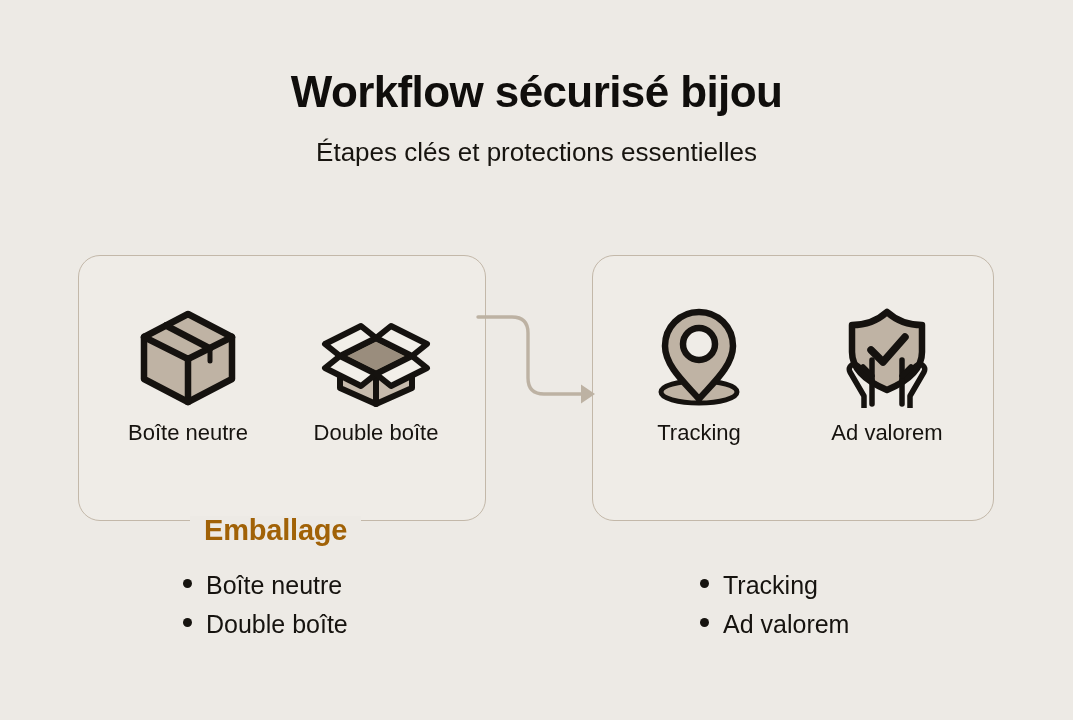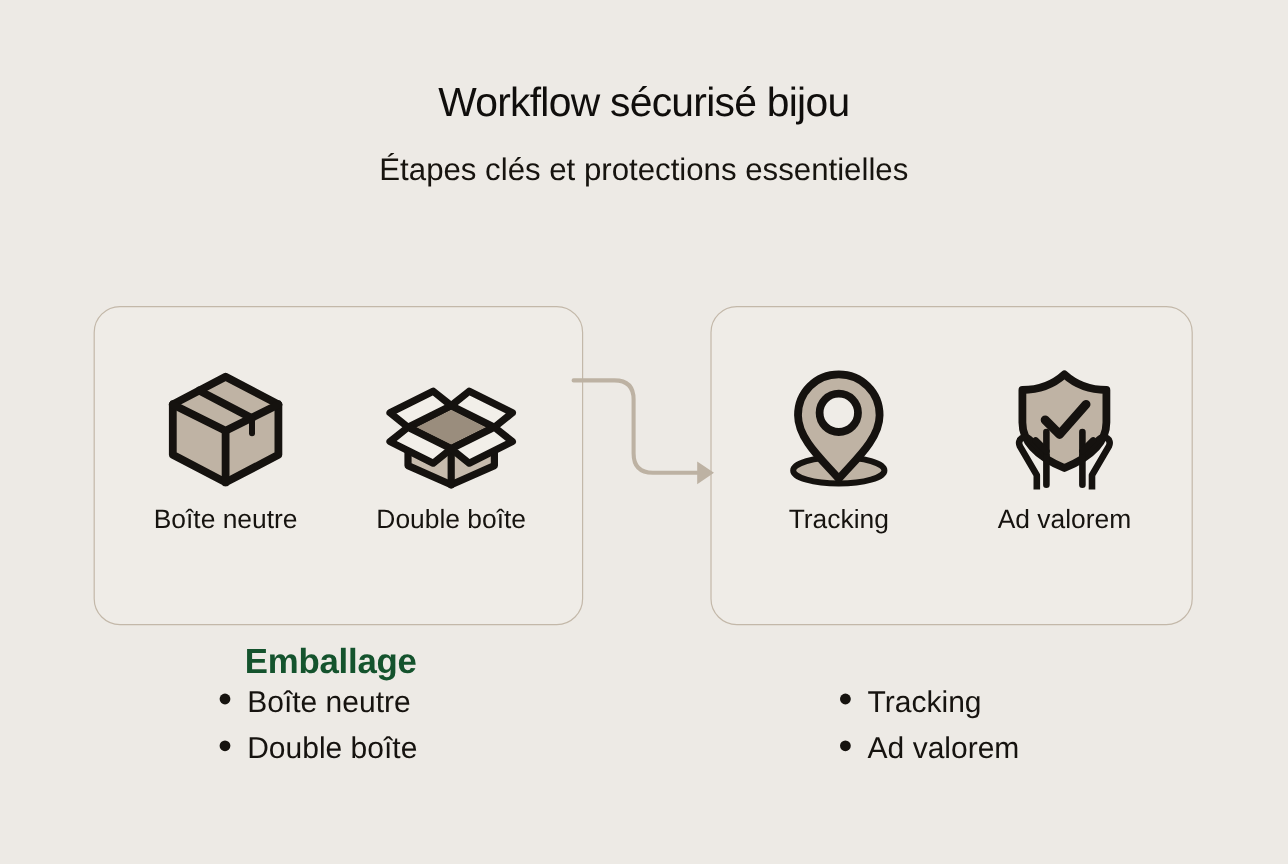--- a/index.html
+++ b/index.html
@@ -24,22 +24,22 @@
 
   
   .header {
     position: absolute;
     top: 68px;
     left: 0;
     width: 1073px;
     text-align: center;
   }
   .title {
-    font-size: 34px;
-    font-weight: 400;
+    font-size: 44px;
+    font-weight: 700;
     letter-spacing: -0.6px;
     line-height: 1.1;
     color: #100e0c;
     margin: 0;
   }
   .subtitle {
     font-size: 26px;
     font-weight: 400;
     line-height: 1.2;
     color: #17140f;
@@ -82,26 +82,26 @@
     font-size: 22px;
     font-weight: 400;
     color: #16130f;
     white-space: nowrap;
     line-height: 1;
   }
 
   
   .section-head {
     position: absolute;
-    top: 538px;
+    top: 516px;
     font-size: 29px;
     font-weight: 700;
     letter-spacing: -0.2px;
     line-height: 1;
-    color: #14532d;
+    color: #a16207;
     background: #edeae5;
     padding: 0 14px;
     white-space: nowrap;
   }
   #head-left  { left: 190px; }
   #head-right { left: 644px; }
 
   
   .bullets {
     position: absolute;

